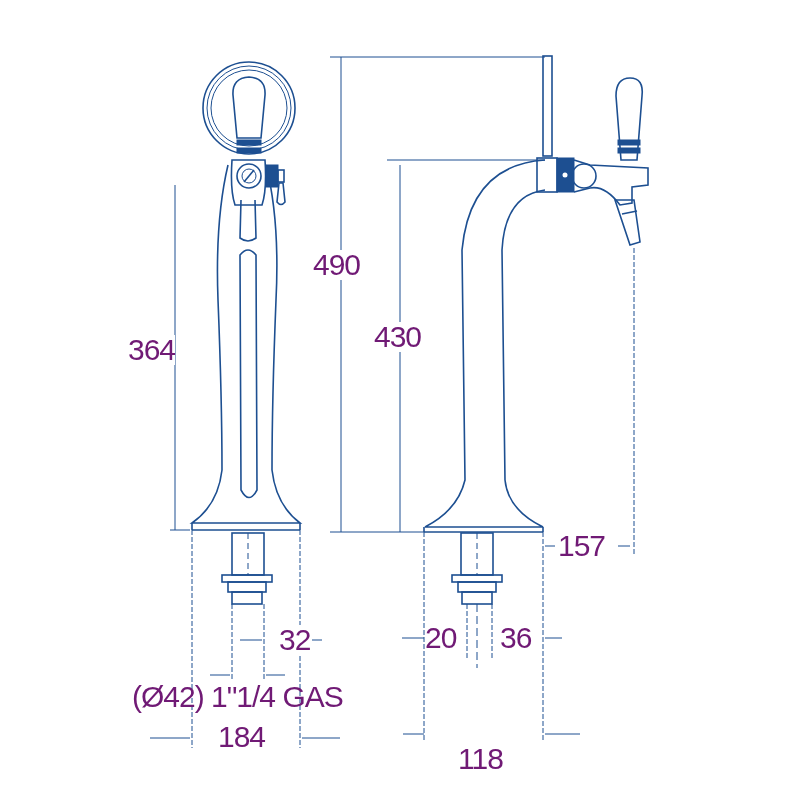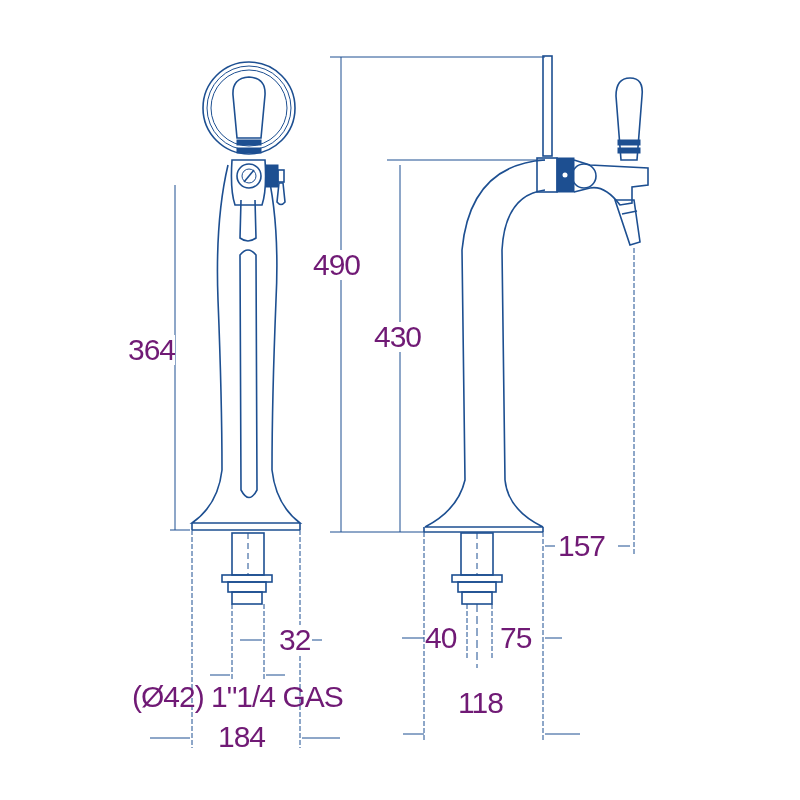--- a/index.html
+++ b/index.html
@@ -115,16 +115,16 @@
 </svg>
 
 <div class="lbl" style="left:128px;top:335px;">364</div>
 <div class="lbl" style="left:265px;top:625px;padding:0 2px;margin-left:12px;">32</div>
 <div class="lbl" style="left:132px;top:682px;background:transparent;">(Ø42) 1"1/4 GAS</div>
 <div class="lbl" style="left:218px;top:722px;">184</div>
 
 <div class="lbl" style="left:313px;top:250px;">490</div>
 <div class="lbl" style="left:374px;top:322px;">430</div>
 <div class="lbl" style="left:558px;top:531px;">157</div>
-<div class="lbl" style="left:425px;top:623px;">40</div>
-<div class="lbl" style="left:500px;top:623px;">75</div>
-<div class="lbl" style="left:458px;top:688px;">118</div>
+<div class="lbl" style="left:425px;top:623px;">20</div>
+<div class="lbl" style="left:500px;top:623px;">36</div>
+<div class="lbl" style="left:458px;top:744px;">118</div>
 </div>
 
 </body></html>

